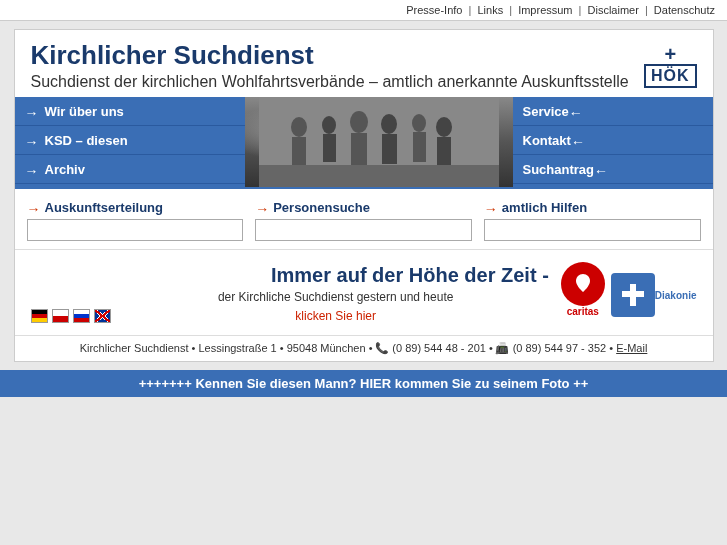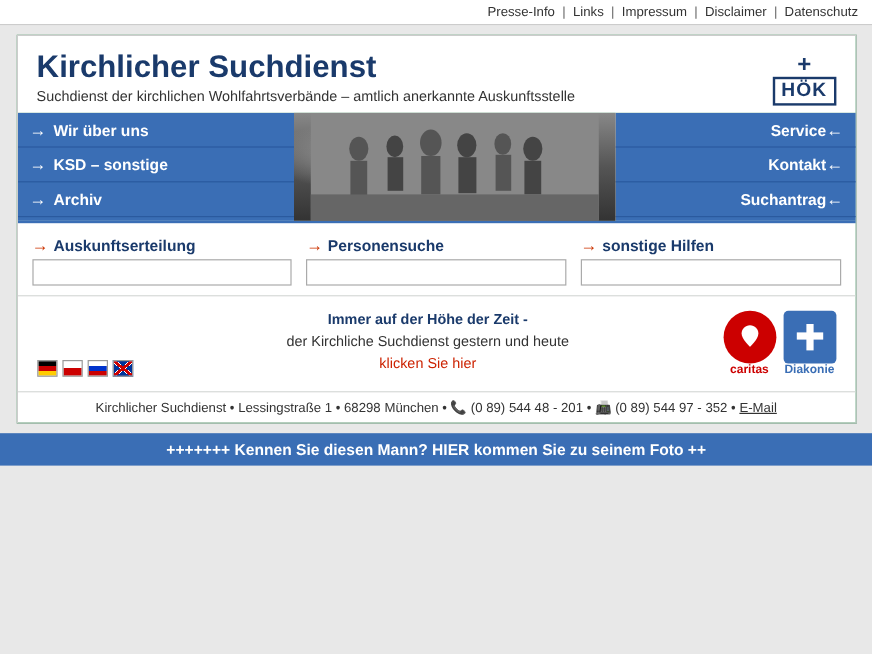--- a/index.html
+++ b/index.html
@@ -51,21 +51,21 @@
       align-items: flex-start;
       justify-content: space-between;
     }
     .header-left {}
     .site-title {
       font-size: 26px;
       font-weight: bold;
       color: #1a3a6b;
     }
     .site-subtitle {
-      font-size: 12px;
+      font-size: 16px;
       color: #333;
       margin-top: 2px;
     }
     .hok-logo {
       display: flex;
       flex-direction: column;
       align-items: center;
       justify-content: center;
       margin-top: 4px;
     }
@@ -143,21 +143,21 @@
 
     
     .nav-right {
       background: #3a6eb5;
       width: 200px;
       flex-shrink: 0;
     }
     .nav-right .nav-item {
       display: flex;
       align-items: center;
-      justify-content: flex-end;
+      justify-content: flex-start;
       padding: 6px 10px;
       color: #fff;
       font-size: 13px;
       font-weight: bold;
       border-bottom: 1px solid #2a5a9f;
       cursor: pointer;
     }
     .nav-right-arrow {
       color: #fff;
       font-size: 14px;
@@ -202,24 +202,25 @@
       display: flex;
       align-items: flex-start;
       gap: 12px;
       border-top: 1px solid #ddd;
     }
     .content-main {
       flex: 1;
       text-align: center;
     }
     .content-headline {
-      font-size: 12px;
+      font-size: 20px;
       font-weight: bold;
       color: #1a3a6b;
       line-height: 1.3;
+      text-align: right;
     }
     .content-subtext {
       font-size: 12px;
       color: #333;
       margin-top: 2px;
     }
     .content-link {
       color: #cc2200;
       text-decoration: none;
       font-size: 12px;
@@ -292,21 +293,20 @@
       font-size: 18px;
       font-weight: bold;
     }
     .caritas-text {
       font-size: 10px;
       color: #cc0000;
       font-weight: bold;
     }
     .diakonie-logo {
       display: flex;
-      flex-direction: column;
       align-items: center;
     }
     .diakonie-symbol {
       width: 44px;
       height: 44px;
       background: #3a6eb5;
       border-radius: 4px;
       display: flex;
       align-items: center;
       justify-content: center;
@@ -377,21 +377,21 @@
 
     <div class="nav-section">
 
       <div class="nav-left">
         <div class="nav-item">
           <span class="nav-arrow">→</span>
           <span>Wir über uns</span>
         </div>
         <div class="nav-item">
           <span class="nav-arrow">→</span>
-          <span>KSD – sonstige</span>
+          <span>KSD – diesen</span>
         </div>
         <div class="nav-item">
           <span class="nav-arrow">→</span>
           <span>Archiv</span>
         </div>
       </div>
 
       <div class="nav-center">
         <div class="nav-center-img">
           <div class="photo-overlay"></div>
@@ -447,21 +447,21 @@
         <div class="quick-link-label">
           <span class="quick-link-arrow">→</span>
           <span>Personensuche</span>
         </div>
         <input class="quick-link-input" type="text" style="">
       </div>
 
       <div class="quick-link-group">
         <div class="quick-link-label">
           <span class="quick-link-arrow">→</span>
-          <span>sonstige Hilfen</span>
+          <span>amtlich Hilfen</span>
         </div>
         <input class="quick-link-input" type="text" style="">
       </div>
 
     </div>
 
     <div class="content-area">
 
       <div style="width:80px;display:flex;flex-direction:column;justify-content:flex-end;align-self:flex-end;">
         <div class="lang-flags">
@@ -498,21 +498,21 @@
               <rect x="3" y="10" width="22" height="6" fill="white"></rect>
             </svg>
           </div>
           <div class="diakonie-text">Diakonie</div>
         </div>
       </div>
 
     </div>
 
     <div class="footer">
-      <span>Kirchlicher Suchdienst • Lessingstraße 1 • 68298 München • </span>
+      <span>Kirchlicher Suchdienst • Lessingstraße 1 • 95048 München • </span>
       <span>📞</span>
       <span> (0 89) 544 48 - 201 •</span>
       <span> 📠</span>
       <span> (0 89) 544 97 - 352 •</span>
       <a href="#"> E-Mail</a>
     </div>
 
   </div>
 
   <div class="bottom-ticker">

